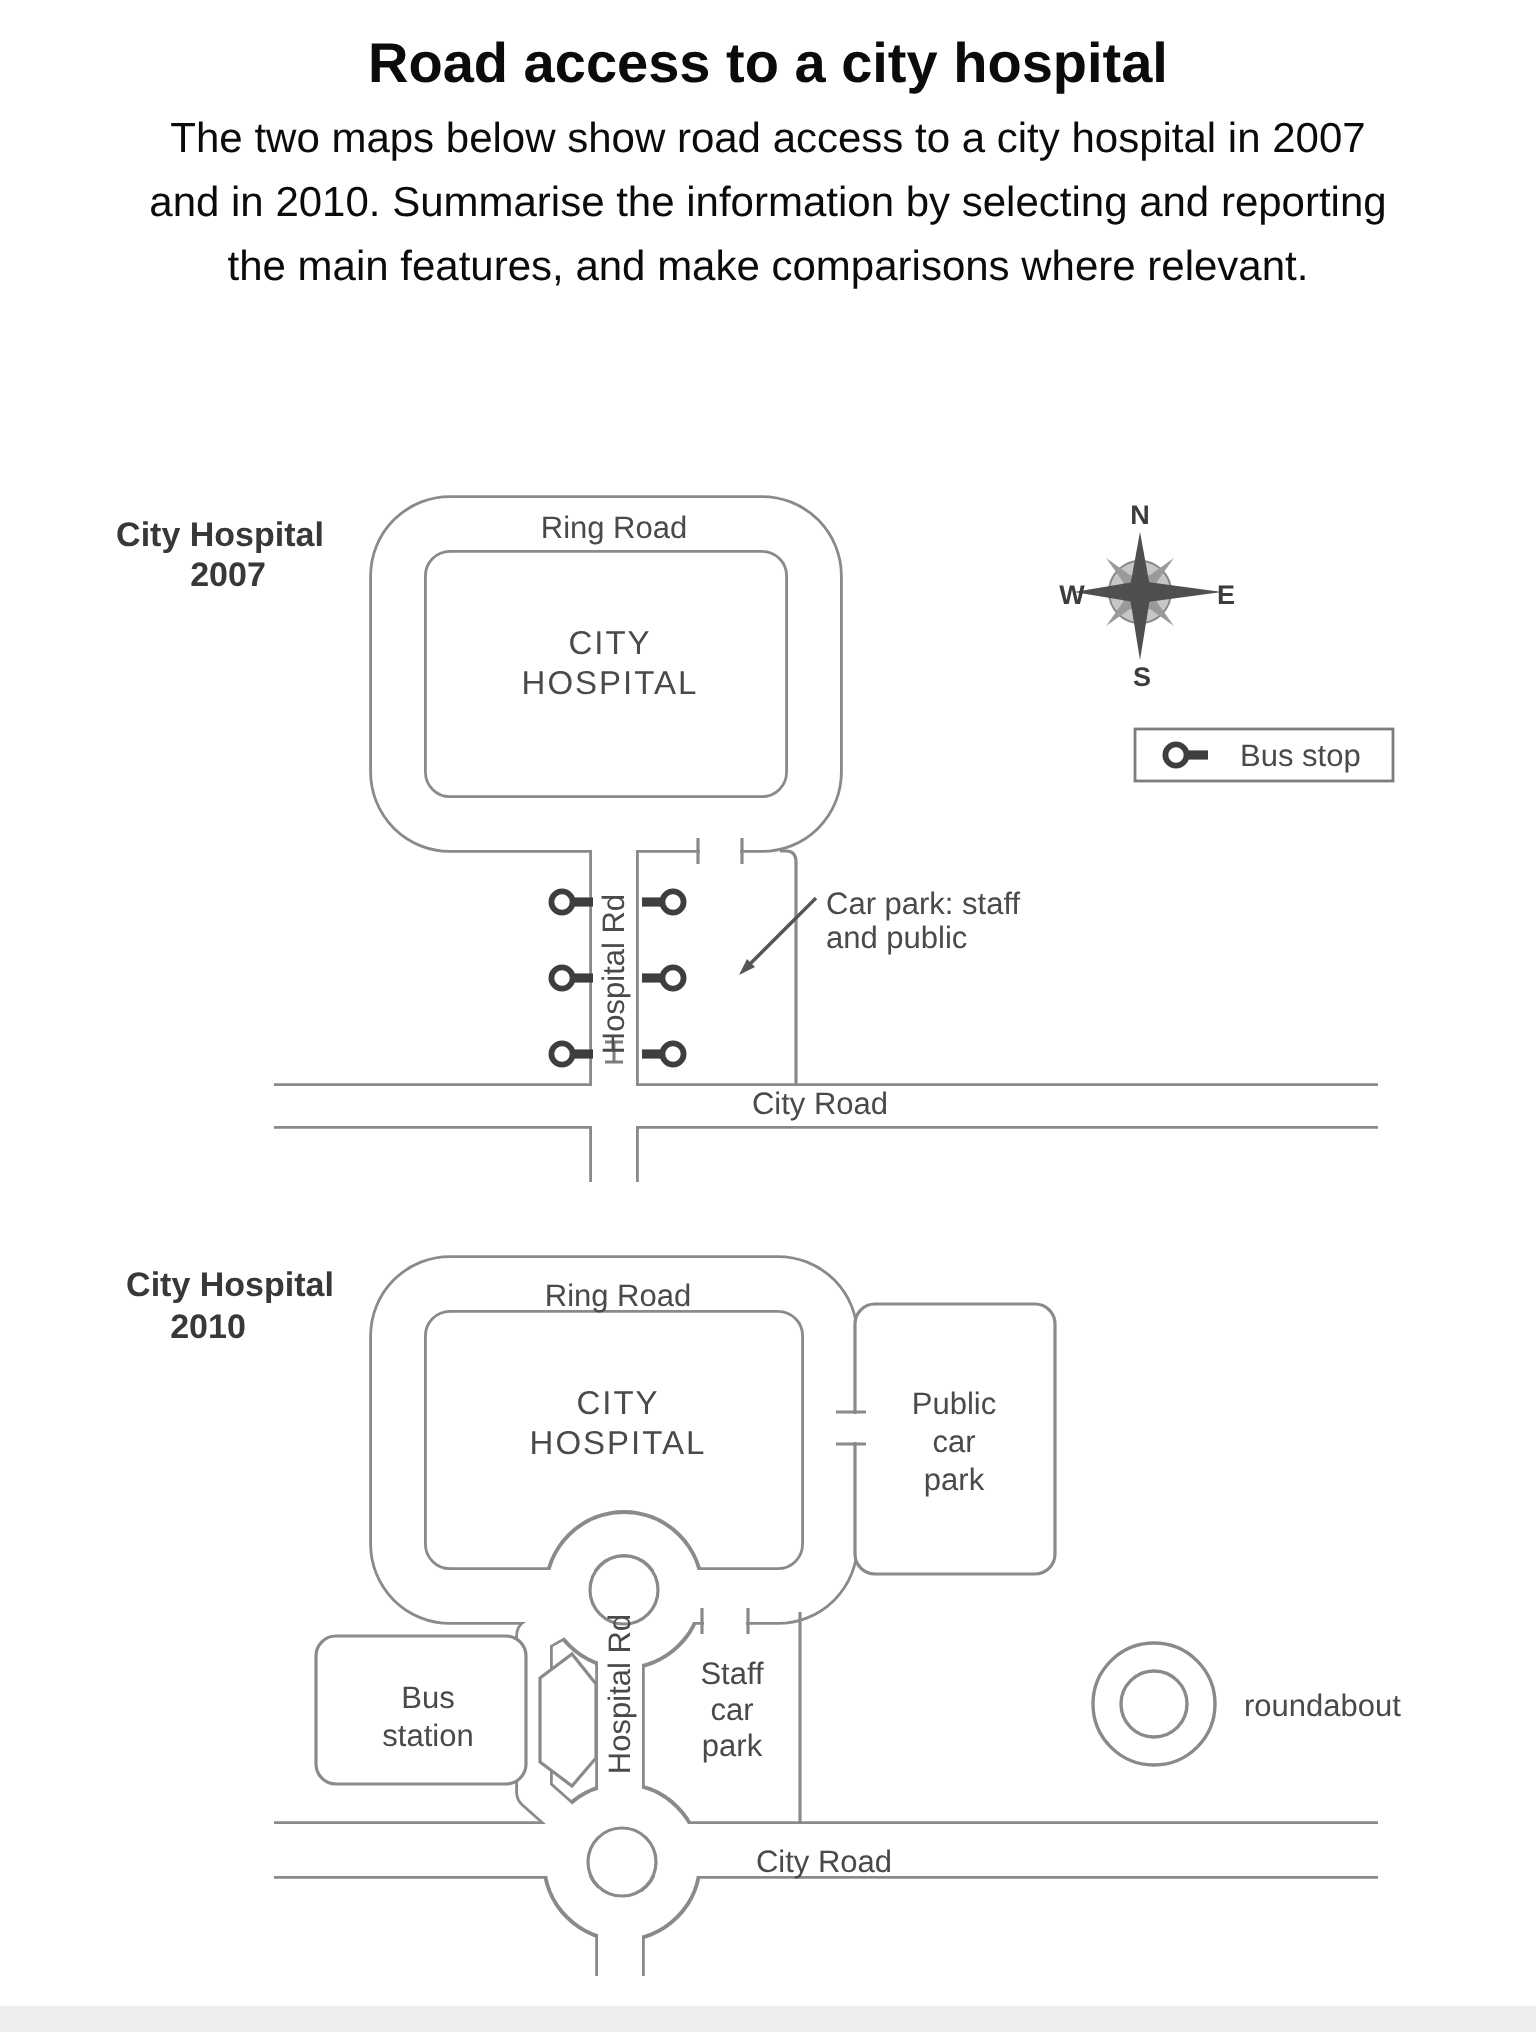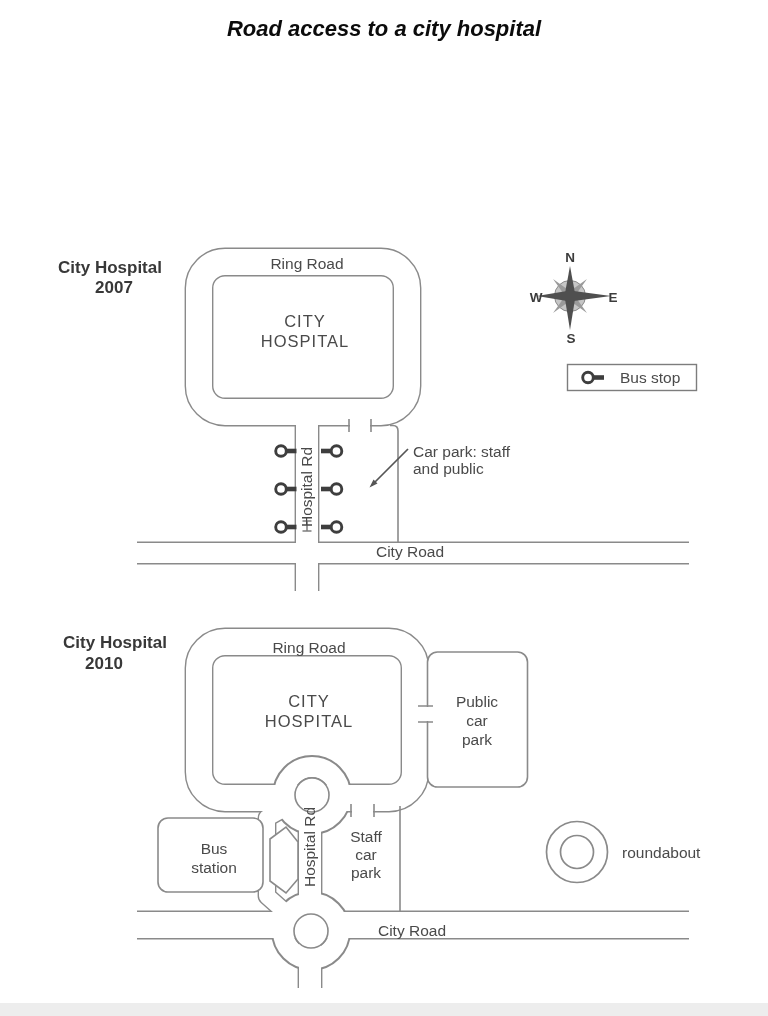--- a/index.html
+++ b/index.html
@@ -1,19 +1,19 @@
 <!DOCTYPE html>
 <html><head>
 <meta charset="utf-8">
 <style>
   html,body{margin:0;padding:0;background:#fff;}
   .page{position:relative;width:768px;height:1016px;background:#fff;overflow:hidden;
         font-family:"Liberation Sans",sans-serif;}
   .hdr-title{position:absolute;top:16px;left:0;width:768px;text-align:center;
-             font-size:22px;font-weight:bold;color:#0b0b0b;font-style:italic;}
+             font-size:28px;font-weight:bold;color:#0b0b0b;}
   .hdr-desc{position:absolute;top:54px;left:74px;width:620px;text-align:center;
             font-size:21px;line-height:32px;color:#0b0b0b;}
   svg{position:absolute;left:0;top:0;}
   svg text{font-family:"Liberation Sans",sans-serif;}
   .rd-g{fill:none;stroke:#8a8a8a;}
   .rd-w{fill:none;stroke:#ffffff;}
   .thin{fill:none;stroke:#8a8a8a;stroke-width:1.6;}
   .area{fill:#ffffff;stroke:#8a8a8a;stroke-width:1.6;}
   .erase{fill:#ffffff;stroke:none;}
   .lbl{fill:#4a4a4a;font-size:15.5px;}
@@ -21,20 +21,21 @@
   .map-title{fill:#383838;font-size:17px;font-weight:bold;}
   .compass-lbl{fill:#3c3c3c;font-size:13.5px;font-weight:bold;}
   .busicon{stroke:#3e3e3e;}
 </style>
 </head>
 <body>
 
 <div class="page">
 
   <div class="hdr-title">Road access to a city hospital</div>
+  <div class="hdr-desc">The two maps below show road access to a city hospital in 2007 and in 2010. Summarise the information by selecting and reporting the main features, and make comparisons where relevant.</div>
 
   <svg width="768" height="1016" viewBox="0 0 768 1016">
 
     <g>
 
       <g>
         <rect class="rd-g" x="199" y="262" width="208" height="150" rx="26" stroke-width="28.8"></rect>
         <line class="rd-g" x1="307" y1="404" x2="307" y2="591" stroke-width="24.8"></line>
         <line class="rd-g" x1="137" y1="553" x2="689" y2="553" stroke-width="22.8"></line>
       </g>

